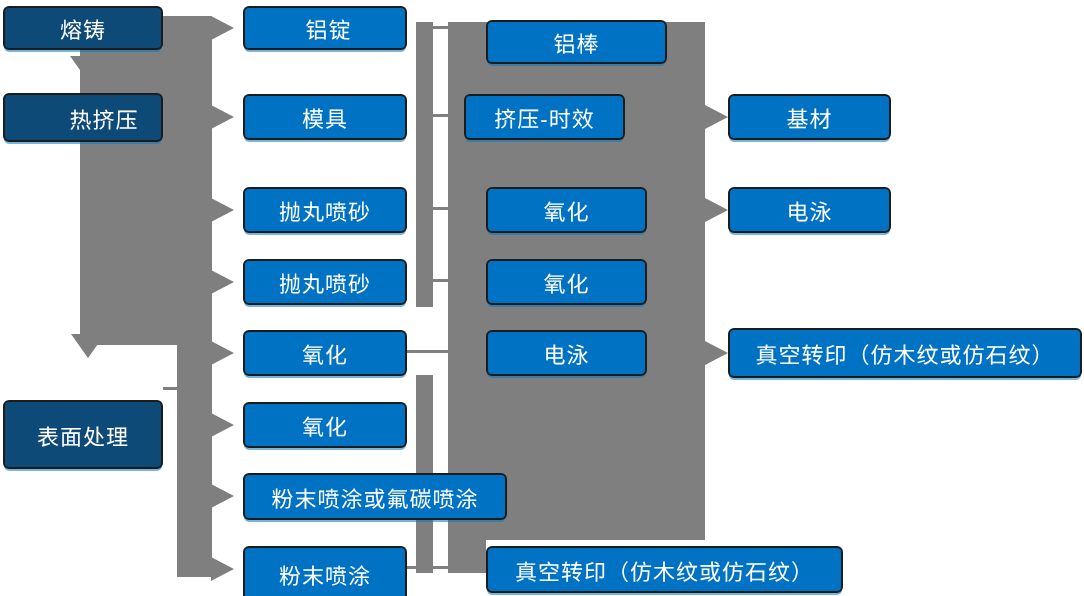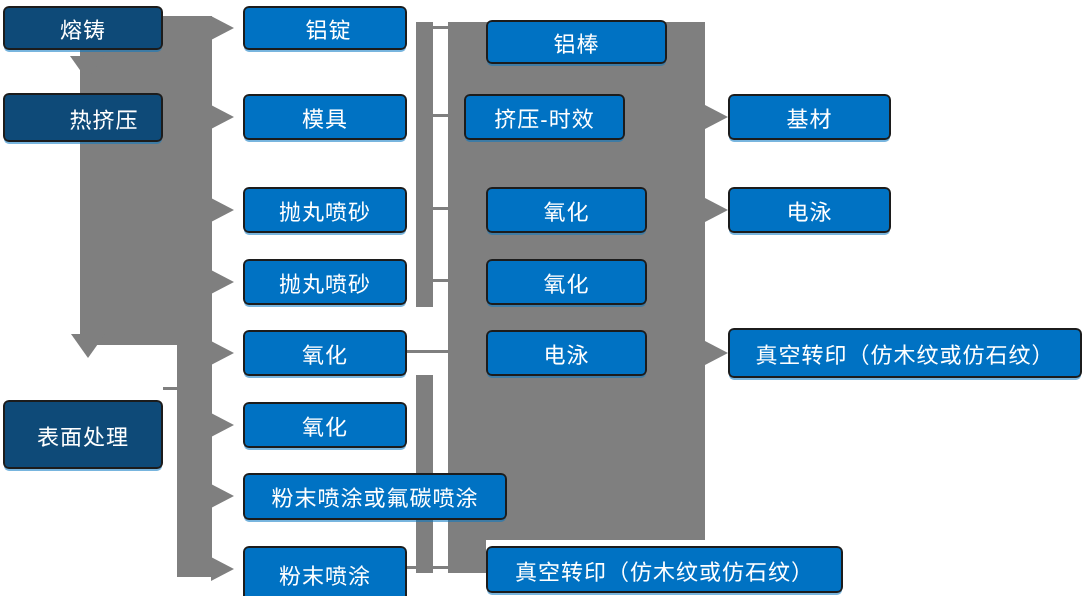--- a/index.html
+++ b/index.html
@@ -89,21 +89,21 @@
   <div class="node dark" style="left:3px; top:6px;   width:160px; height:44px;">熔铸</div>
   <div class="node dark" style="left:3px; top:93px;  width:160px; height:49px;padding-left:42px;">热挤压</div>
   <div class="node dark" style="left:3px; top:376px; width:160px; height:69px;margin-top:24px;">表面处理</div>
 
   <div class="node" style="left:243px; top:6px;   width:164px; height:44px;padding-left:7px;">铝锭</div>
   <div class="node" style="left:243px; top:94px;  width:164px; height:46px;">模具</div>
   <div class="node" style="left:243px; top:187px; width:164px; height:46px;">抛丸喷砂</div>
   <div class="node" style="left:243px; top:259px; width:164px; height:46px;">抛丸喷砂</div>
   <div class="node" style="left:243px; top:330px; width:164px; height:46px;">氧化</div>
   <div class="node" style="left:243px; top:402px; width:164px; height:46px;">氧化</div>
-  <div class="node" style="left:243px; top:473px; width:264px; height:47px;font-family:Liberation Mono, monospace;">粉末喷涂或氟碳喷涂</div>
+  <div class="node" style="left:243px; top:473px; width:264px; height:47px;">粉末喷涂或氟碳喷涂</div>
   <div class="node" style="left:243px; top:546px; width:164px; height:57px;font-family:Liberation Mono, monospace;">粉末喷涂</div>
 
   <div class="node" style="left:486px; top:20px;   width:181px; height:44px;">铝棒</div>
   <div class="node" style="left:464px; top:94px;  width:161px; height:46px;">挤压-时效</div>
   <div class="node" style="left:486px; top:187px; width:161px; height:46px;">氧化</div>
   <div class="node" style="left:486px; top:259px; width:161px; height:46px;">氧化</div>
   <div class="node" style="left:486px; top:330px; width:161px; height:46px;">电泳</div>
   <div class="node" style="left:486px; top:546px; width:357px; height:47px;">真空转印（仿木纹或仿石纹）</div>
 
   <div class="node" style="left:728px; top:94px;  width:163px; height:46px;">基材</div>

